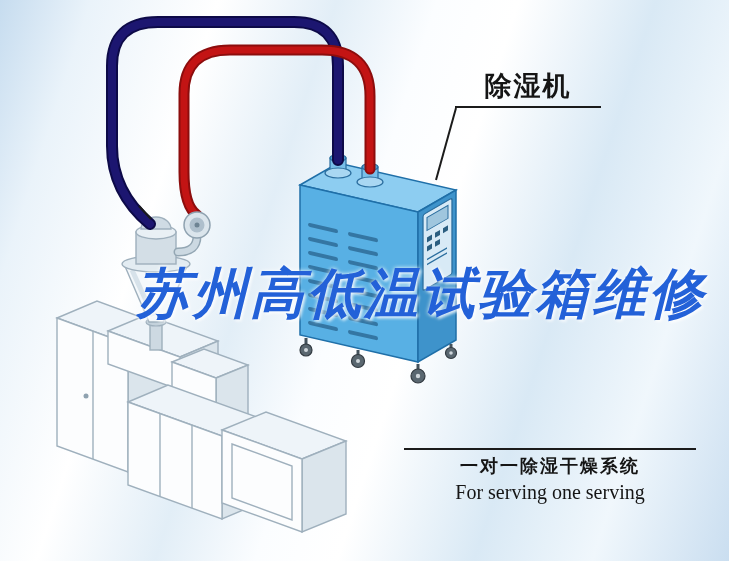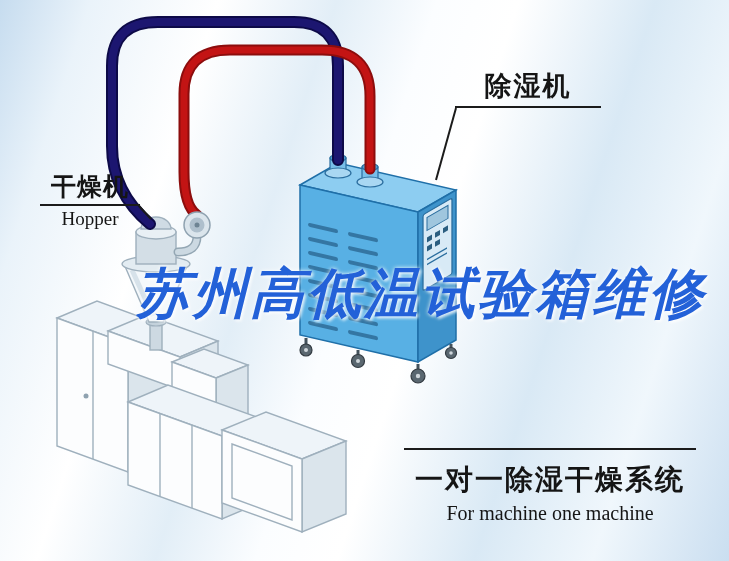--- a/index.html
+++ b/index.html
@@ -34,21 +34,21 @@
     font-family: "Liberation Serif", serif; font-style: italic; font-weight: 700;
     font-size: 54px; letter-spacing: 3px; white-space: nowrap;
     color: var(--watermark-blue, #2361d8);
     text-shadow: 0 0 4px rgba(255,255,255,.95), 2px 2px 3px rgba(255,255,255,.65);
   }
 
   .system-label {
     position: absolute; left: 404px; top: 448px; width: 292px; z-index: 2;
     border-top: 2px solid #1b1b1b; text-align: center; color: var(--label-black, #151515);
   }
-  .system-label .cn { font-size: 28px; font-weight: 700; letter-spacing: 2px; margin-top: 11px; }
+  .system-label .cn { font-size: 18px; font-weight: 700; letter-spacing: 2px; margin-top: 4px; }
   .system-label .en { font-family: "Liberation Serif", serif; font-size: 20px; margin-top: 3px; }
 
   
   .ln { stroke: #1b1b1b; stroke-width: 2; }
   .m-stroke { stroke: var(--machine-outline, #9fb0bd); stroke-width: 1.4; }
   .f-front { fill: var(--machine-white, #fcfdfe); }
   .f-top   { fill: #eef4f9; }
   .f-side  { fill: #dbe5ec; }
   .d-front { fill: var(--dehumidifier-front, #58b0e4); }
   .d-side  { fill: var(--dehumidifier-side, #3e93cb); }
@@ -196,25 +196,21 @@
     <g>
       <line class="ln" x1="456" y1="108" x2="436" y2="180"></line>
       <line class="ln" x1="139" y1="206" x2="151" y2="219"></line>
     </g>
   </svg>
 
   <div class="label dehu-label">
     <div class="cn">除湿机</div>
   </div>
 
-  <div class="label hopper-label">
-    <div class="cn">干燥机</div>
-    <div class="en">Hopper</div>
-  </div>
 
   <div class="watermark">苏州高低温试验箱维修</div>
 
   <div class="system-label">
     <div class="cn">一对一除湿干燥系统</div>
-    <div class="en">For machine one machine</div>
+    <div class="en">For serving one serving</div>
   </div>
 
 </div>
 
 </body></html>

